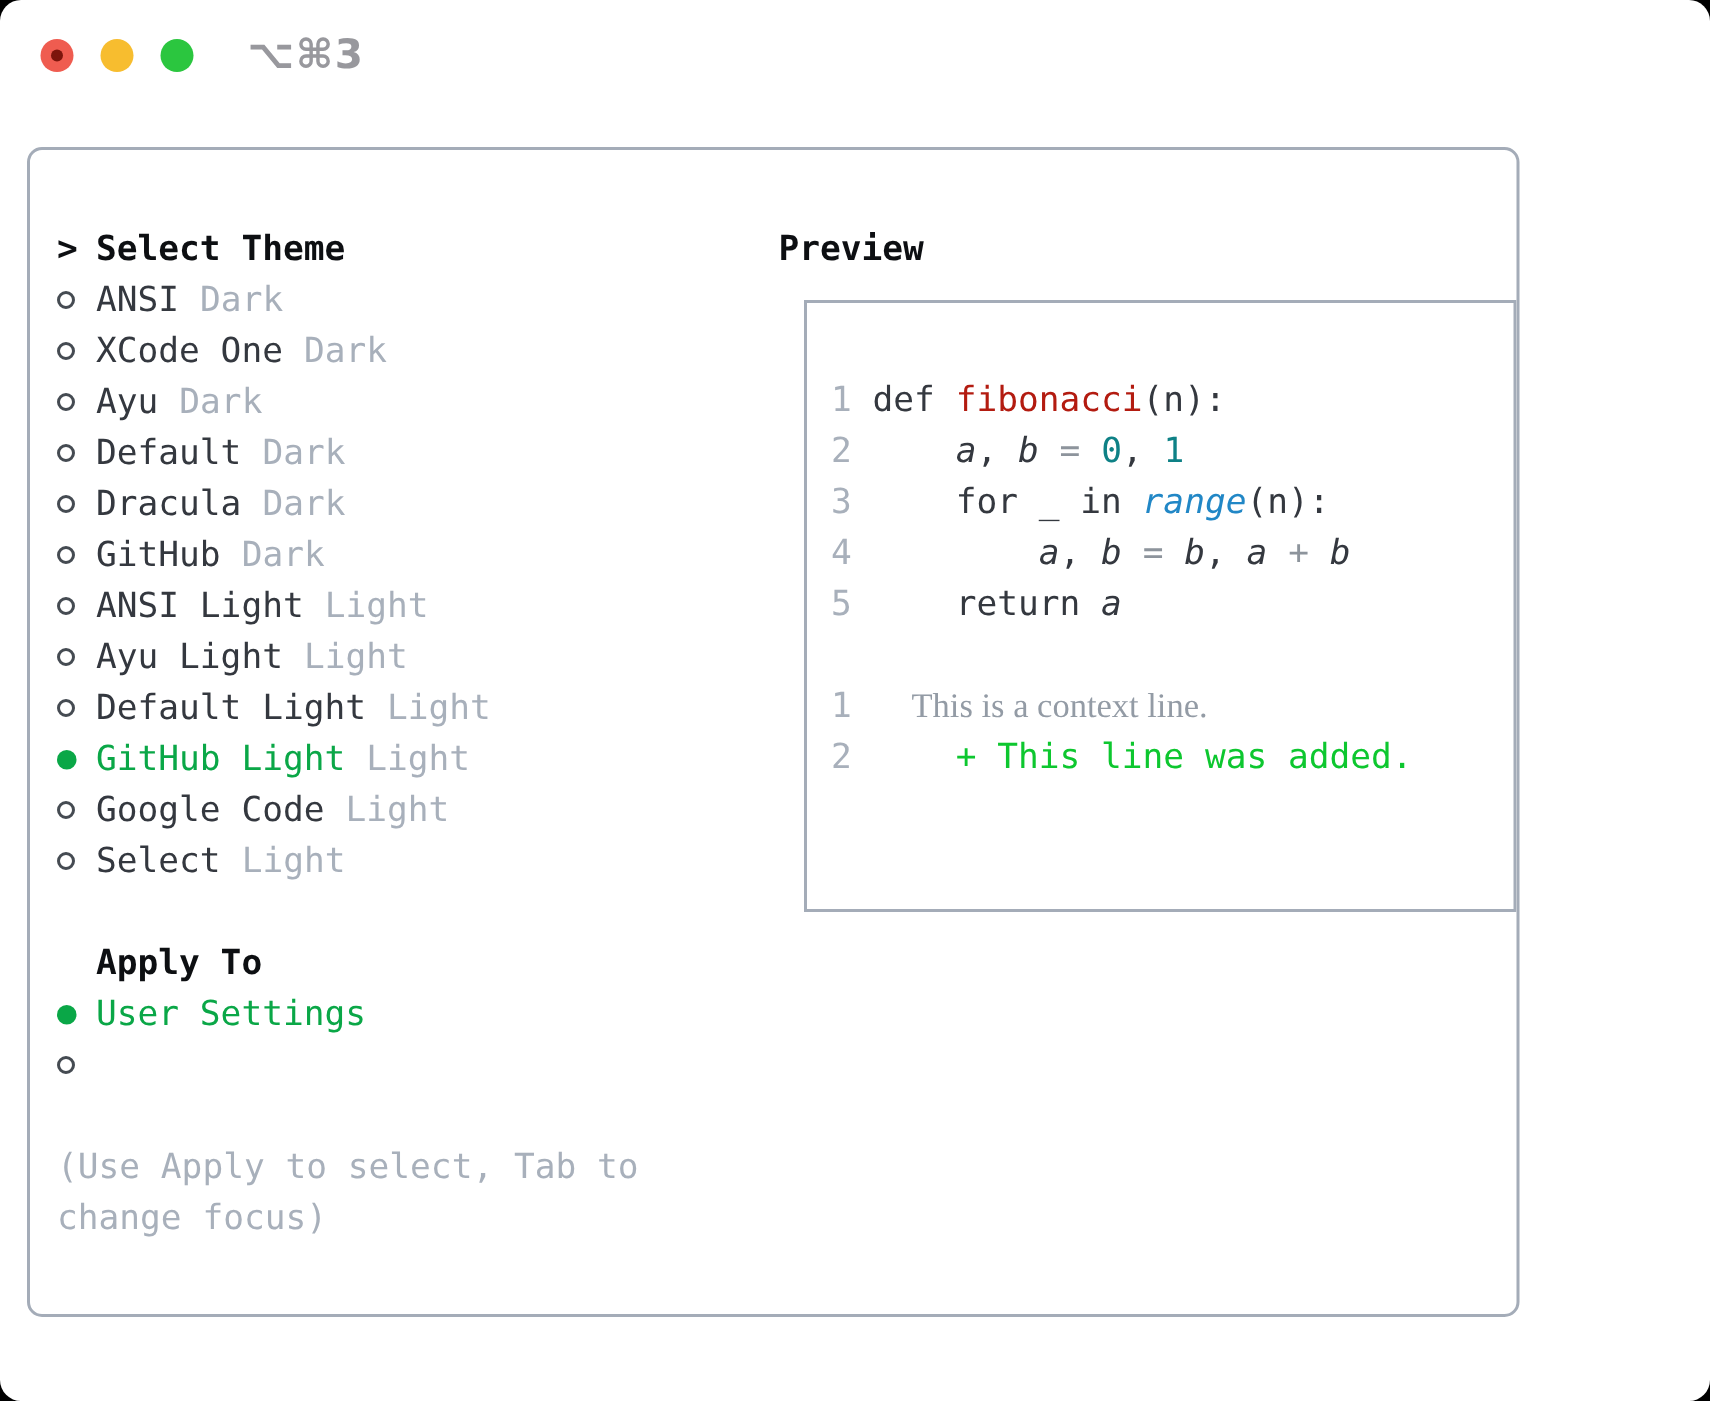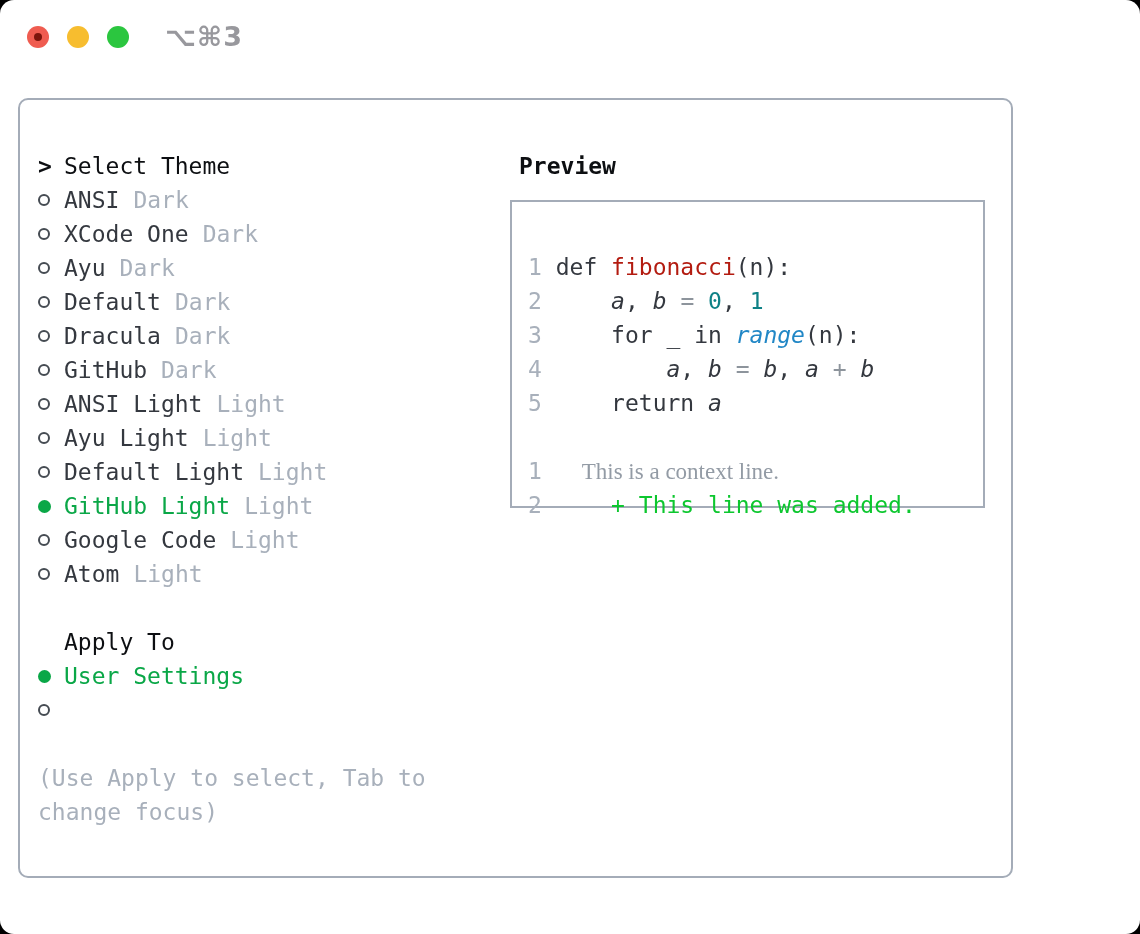--- a/index.html
+++ b/index.html
@@ -22,28 +22,28 @@
   .shortcut{position:absolute; left:165px; top:21px; font-family:"DejaVu Sans", sans-serif; font-weight:bold; font-size:27px; line-height:32px; color:var(--shortcut-gray); letter-spacing:1px;}
   
   .panel{position:absolute; left:18px; top:98px; width:995px; height:780px; border:2px solid var(--border-gray); border-radius:10px; background:#fff;}
   .left-col{position:absolute; left:18px; top:49px; width:440px;}
   .row{height:34px; display:flex; align-items:center; font-size:23px; color:var(--text-dark); white-space:pre;}
   .row.spacer{height:34px;}
   .cell-bullet{width:26px; display:flex; align-items:center; flex:none;}
   .cursor-glyph{font-weight:bold; color:var(--header-black);}
   .ring{width:12px; height:12px; border:2px solid var(--ring); border-radius:50%;}
   .dot-selected{width:13px; height:13px; border-radius:50%; background:var(--green);}
-  .header-label{font-weight:normal; color:var(--header-black);}
+  .header-label{font-weight:bold; color:var(--header-black);}
   .theme-name{color:var(--text-dark);text-align:right;}
   .row.selected .theme-name, .row.selected .opt-label{color:var(--green);}
   .theme-variant{color:var(--muted); margin-left:14px;}
   .hint{margin-top:0; width:420px; font-size:23px; line-height:34px; color:var(--muted); white-space:normal;}
   
   .preview-title{position:absolute; left:499px; top:49px; height:34px; line-height:34px; font-size:23px; font-weight:bold; color:var(--header-black);}
-  .preview-box{position:absolute; left:490px; top:100px; width:475px; height:308px; border:2px solid var(--border-gray); background:#fff;}
+  .preview-box{position:absolute; left:516px; top:100px; width:475px; height:408px; border:2px solid var(--border-gray); background:#fff;}
   .code-lines{position:absolute; left:16px; top:48px;}
   .code-line{white-space:pre; height:34px; line-height:34px; font-size:23px; color:var(--text-dark);}
   .line-num{color:var(--muted);}
   .seg-plain{color:var(--text-dark);}
   .seg-func{color:var(--func-red);}
   .seg-num{color:var(--num-teal);}
   .seg-builtin{color:var(--builtin-blue); font-style:italic;}
   .seg-var{color:var(--text-dark); font-style:italic;}
   .seg-op{color:var(--op-gray);}
   .seg-ctx{color:var(--ctx-gray);font-family:Liberation Serif, serif;}
@@ -123,21 +123,21 @@
     <span class="theme-name">GitHub Light</span>
     <span class="theme-variant">Light</span>
   </div>
           <div class="row">
     <span class="cell-bullet"><span class="ring"></span></span>
     <span class="theme-name">Google Code</span>
     <span class="theme-variant">Light</span>
   </div>
           <div class="row">
     <span class="cell-bullet"><span class="ring"></span></span>
-    <span class="theme-name">Atom</span>
+    <span class="theme-name">Select</span>
     <span class="theme-variant">Light</span>
   </div>
         </div>
 
       <div class="row spacer"></div>
 
       <div class="row">
         <span class="cell-bullet"></span>
         <span class="header-label">Apply To</span>
       </div>

